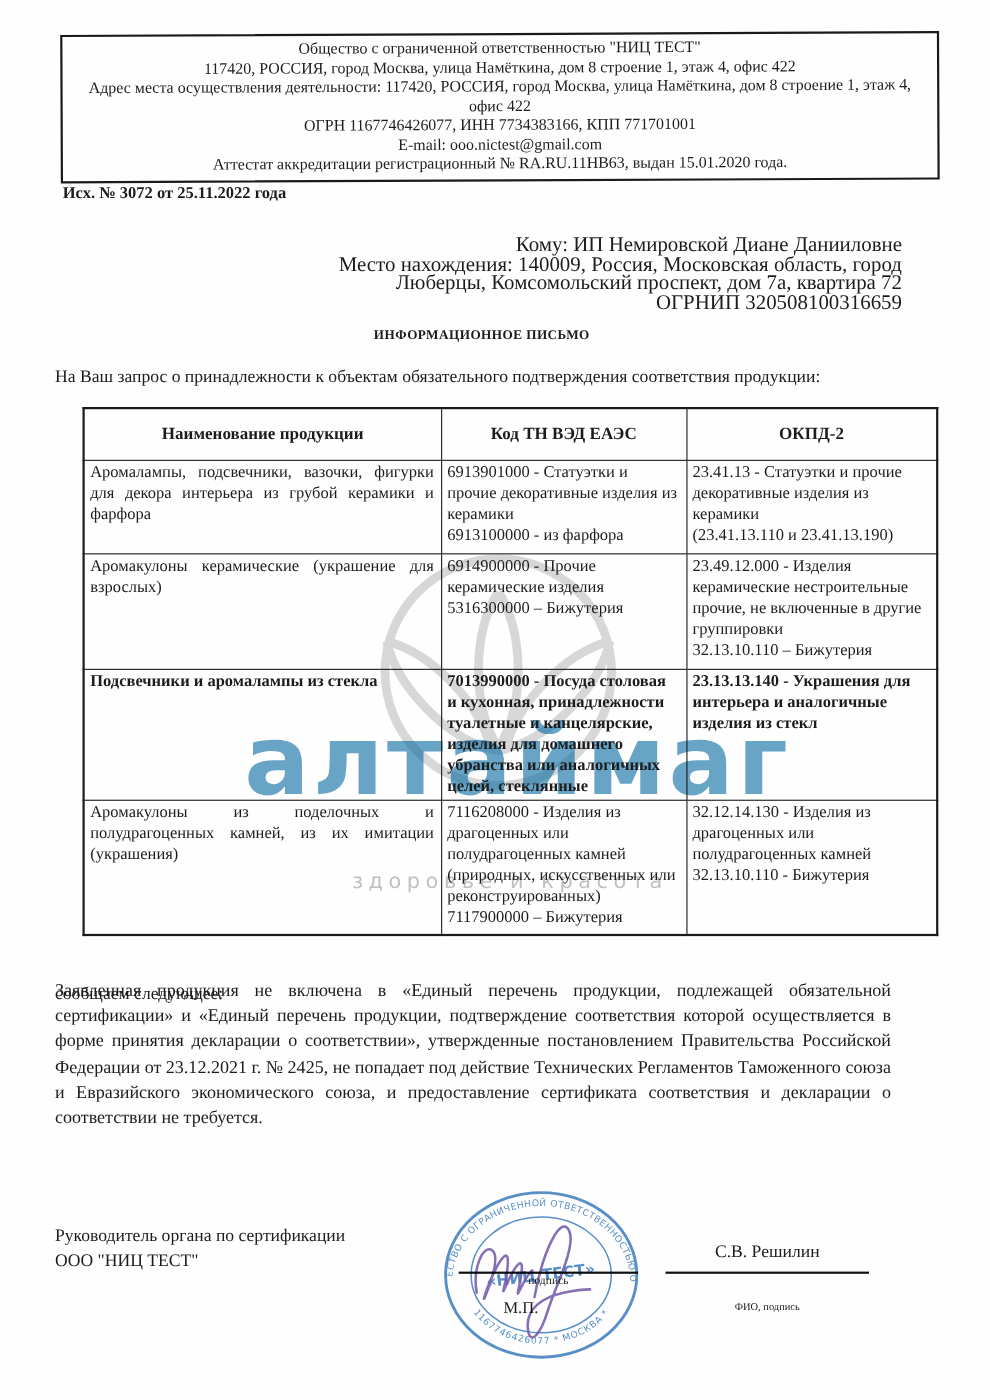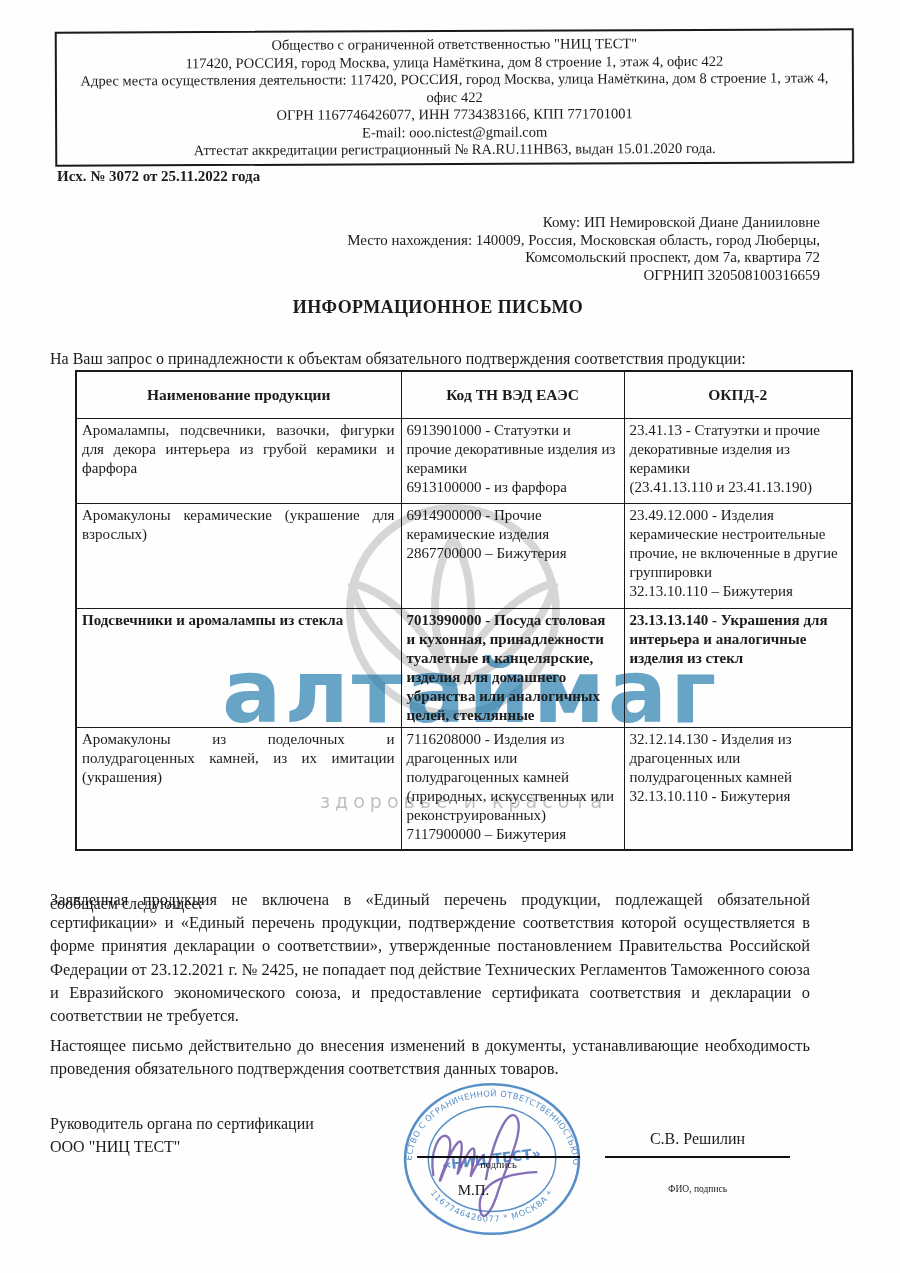--- a/index.html
+++ b/index.html
@@ -20,23 +20,23 @@
     font-size:19px;letter-spacing:5px;color:#a6a6a6;opacity:.7;
   }
   
   .abs{position:absolute;z-index:1;}
   .letterhead{
     left:55px;top:30px;width:779px;border:2px solid #1a1a1a;
     padding:4px 8px;text-align:center;font-size:14.5px;line-height:17.5px;
     transform:rotate(-0.25deg);background:transparent;
   }
   .outgoing{left:57px;top:168px;font-weight:bold;font-size:15px;}
-  .recipient{top:214px;right:80px;width:560px;text-align:right;font-size:15px;line-height:17.5px;}
-  .doc-title{left:50px;top:297px;width:776px;text-align:center;font-weight:bold;font-size:18px;letter-spacing:.4px;}
-  .intro{left:50px;top:334px;width:800px;font-size:16px;margin-top:16px;}
+  .recipient{top:214px;right:80px;width:560px;text-align:right;font-size:19px;line-height:17.5px;}
+  .doc-title{left:50px;top:297px;width:776px;text-align:center;font-weight:bold;font-size:12px;letter-spacing:.4px;}
+  .intro{left:50px;top:334px;width:800px;font-size:16px;}
   
   .tbl{left:47px;top:370px;width:776px;padding-left:28px;}
   table{border-collapse:collapse;table-layout:fixed;width:776px;font-size:15px;background:transparent;}
   th,td{border:1.6px solid #1a1a1a;}
   table{border:2.4px solid #1a1a1a;}
   th{font-size:15.5px;font-weight:bold;text-align:center;vertical-align:middle;height:42px;padding:2px 4px;}
   td{vertical-align:top;padding:2px 6px 2px 5px;line-height:19px;}
   td.c1{text-align:justify;}
   td.pre{white-space:pre-line;}
   tr.r1 td{height:80px;} tr.r2 td{height:100px;} tr.r3 td{height:111px;font-weight:bold;} tr.r4 td{height:117px;}
@@ -111,21 +111,21 @@
         <tr class="r1">
           <td class="c1">Аромалампы, подсвечники, вазочки, фигурки для декора интерьера из грубой керамики и фарфора</td>
           <td class="pre">6913901000 - Статуэтки и прочие декоративные изделия из керамики
 6913100000 - из фарфора</td>
           <td class="pre">23.41.13 - Статуэтки и прочие декоративные изделия из керамики
 (23.41.13.110 и 23.41.13.190)</td>
         </tr>
         <tr class="r2">
           <td class="c1">Аромакулоны керамические (украшение для взрослых)</td>
           <td class="pre">6914900000 - Прочие керамические изделия
-2867700000 – Бижутерия</td>
+5316300000 – Бижутерия</td>
           <td class="pre">23.49.12.000 - Изделия керамические нестроительные прочие, не включенные в другие группировки
 32.13.10.110 – Бижутерия</td>
         </tr>
         <tr class="r3">
           <td class="c1">Подсвечники и аромалампы из стекла</td>
           <td class="pre">7013990000 - Посуда столовая и кухонная, принадлежности туалетные и канцелярские, изделия для домашнего убранства или аналогичных целей, стеклянные</td>
           <td class="pre">23.13.13.140 - Украшения для интерьера и аналогичные изделия из стекл</td>
         </tr>
         <tr class="r4">
           <td class="c1">Аромакулоны из поделочных и полудрагоценных камней, из их имитации (украшения)</td>
@@ -133,21 +133,20 @@
 7117900000 – Бижутерия</td>
           <td class="pre">32.12.14.130 - Изделия из драгоценных или полудрагоценных камней
 32.13.10.110 - Бижутерия</td>
         </tr>
       </tbody>
     </table>
   </div>
 
   <div class="abs lead">сообщаем следующее:</div>
   <div class="abs para p1">Заявленная продукция не включена в «Единый перечень продукции, подлежащей обязательной сертификации» и «Единый перечень продукции, подтверждение соответствия которой осуществляется в форме принятия декларации о соответствии», утвержденные постановлением Правительства Российской Федерации от 23.12.2021 г. № 2425, не попадает под действие Технических Регламентов Таможенного союза и Евразийского экономического союза, и предоставление сертификата соответствия и декларации о соответствии не требуется.</div>
-  <div class="abs para p2">Настоящее письмо действительно до внесения изменений в документы, устанавливающие необходимость проведения обязательного подтверждения соответствия данных товаров.</div>
 
   <div class="abs sig-left">
     <div>Руководитель органа по сертификации</div>
     <div>ООО "НИЦ ТЕСТ"</div>
   </div>
 
   <div class="abs sline line-center"></div>
   <div class="abs sign-label">подпись</div>
   <div class="abs mp">М.П.</div>
 

